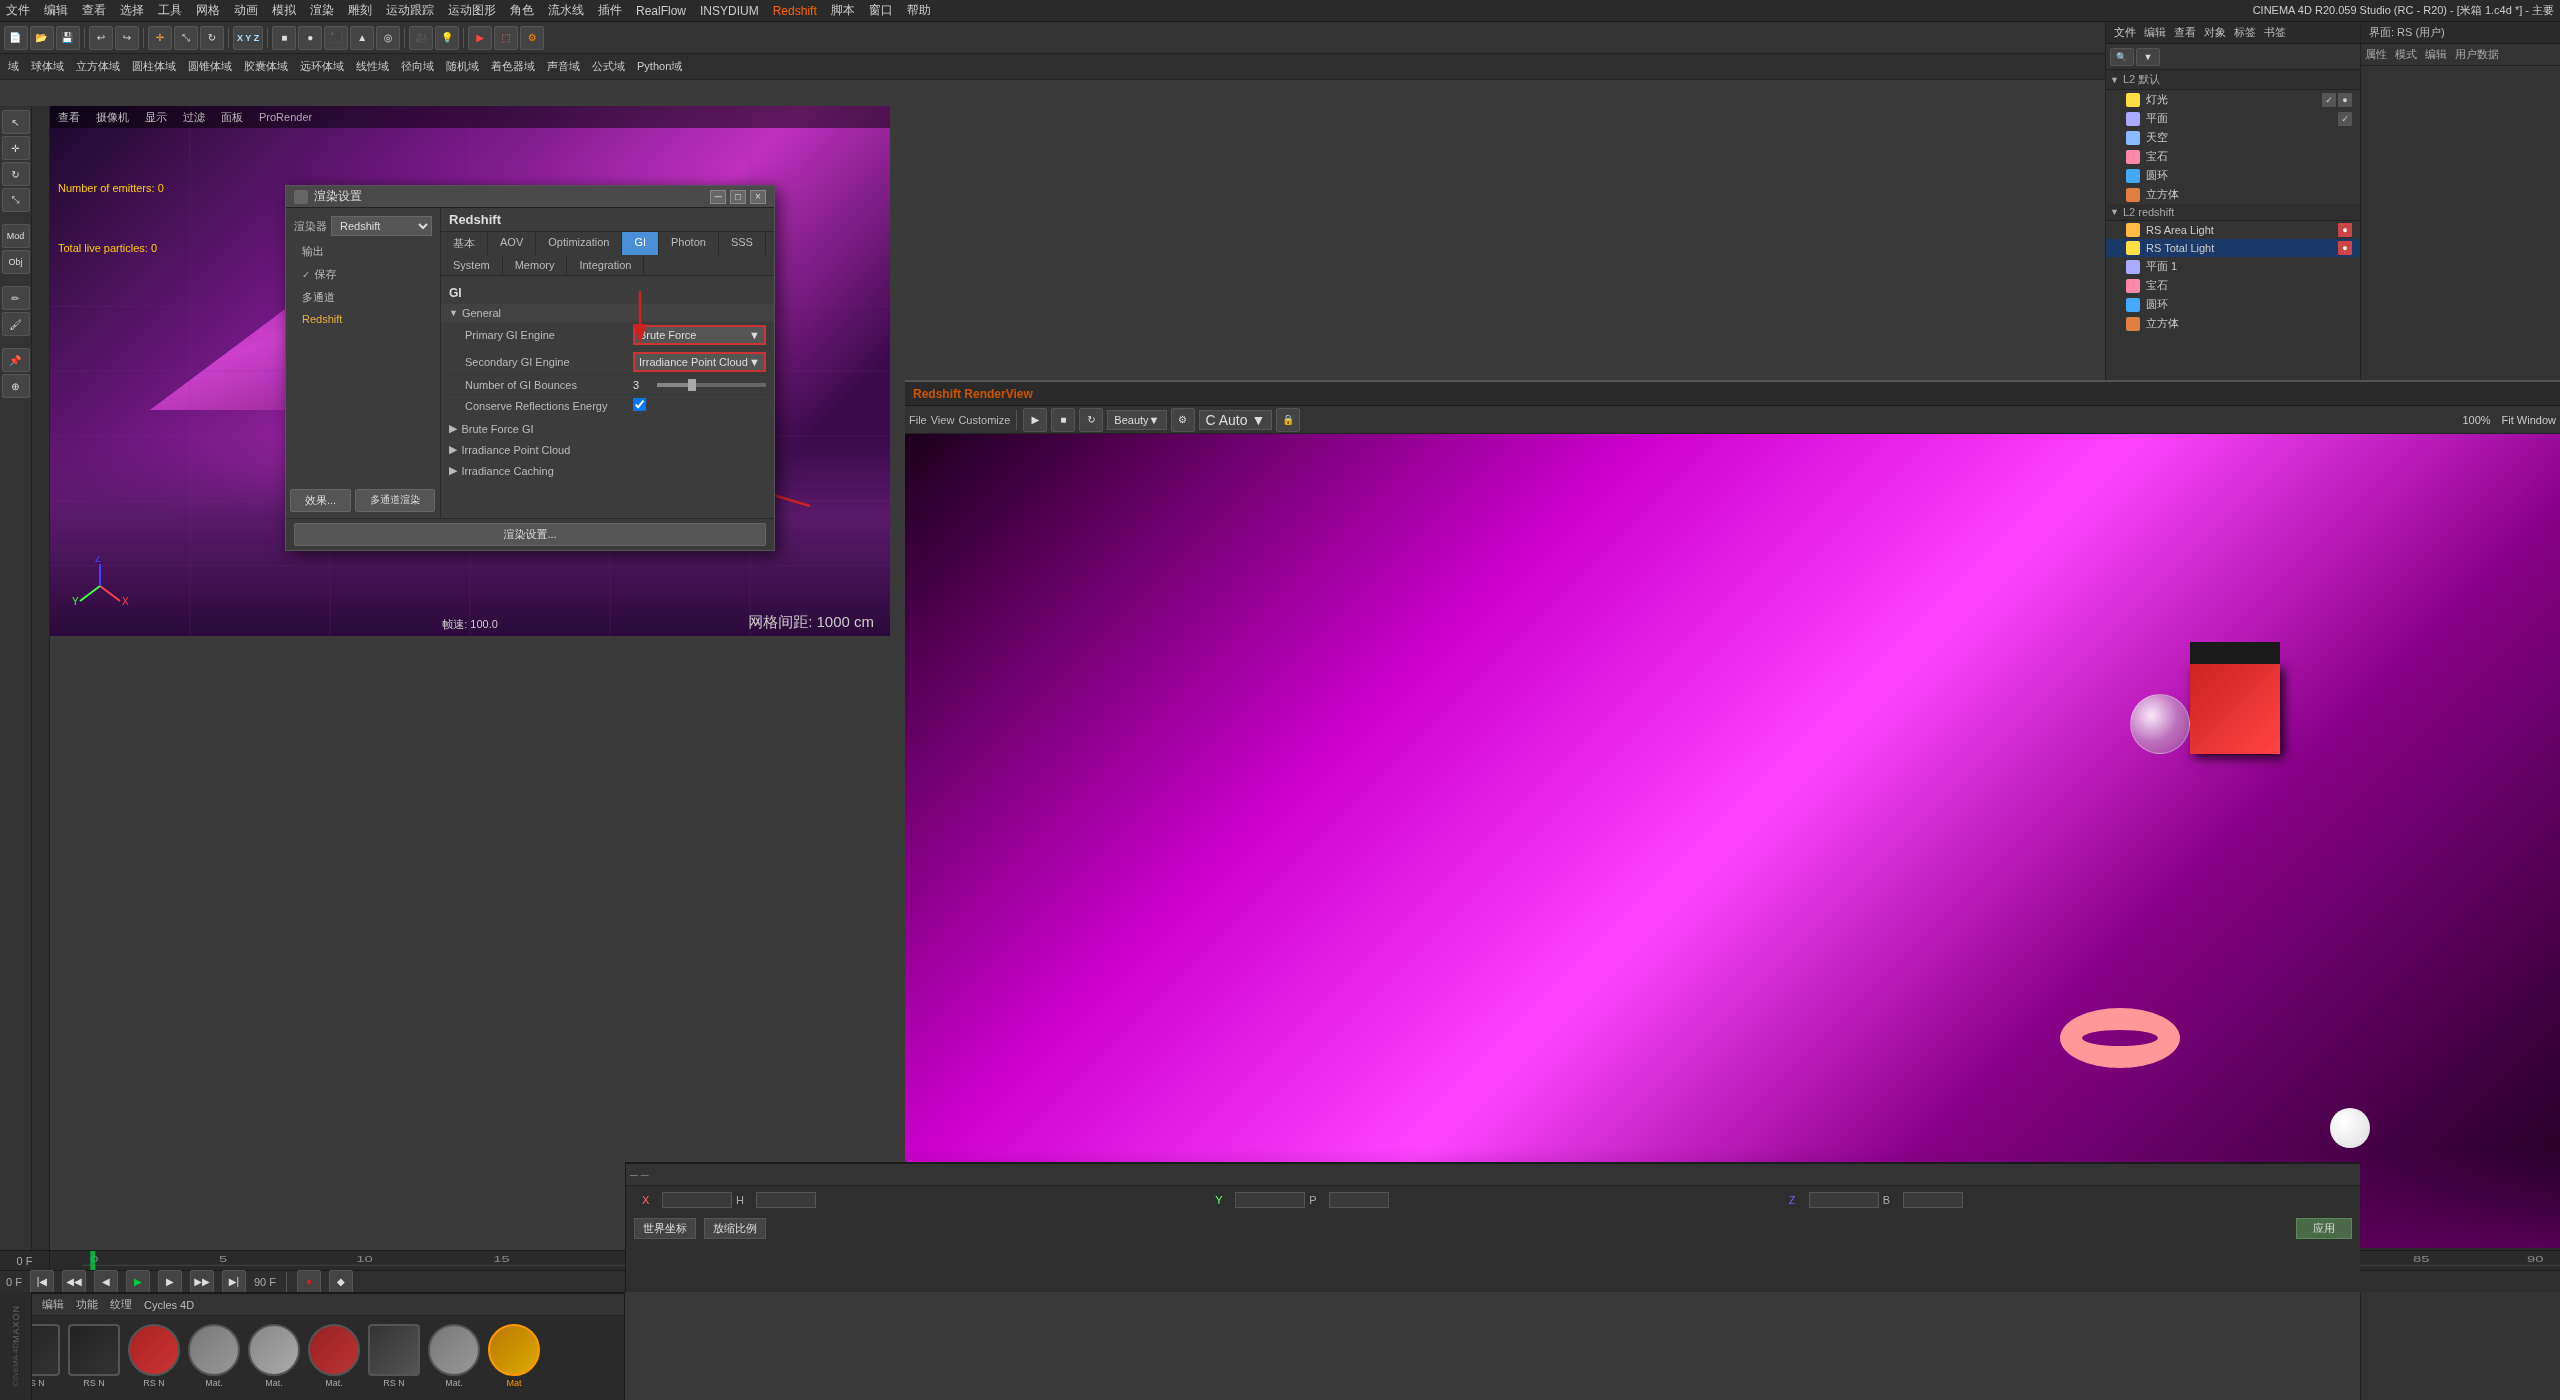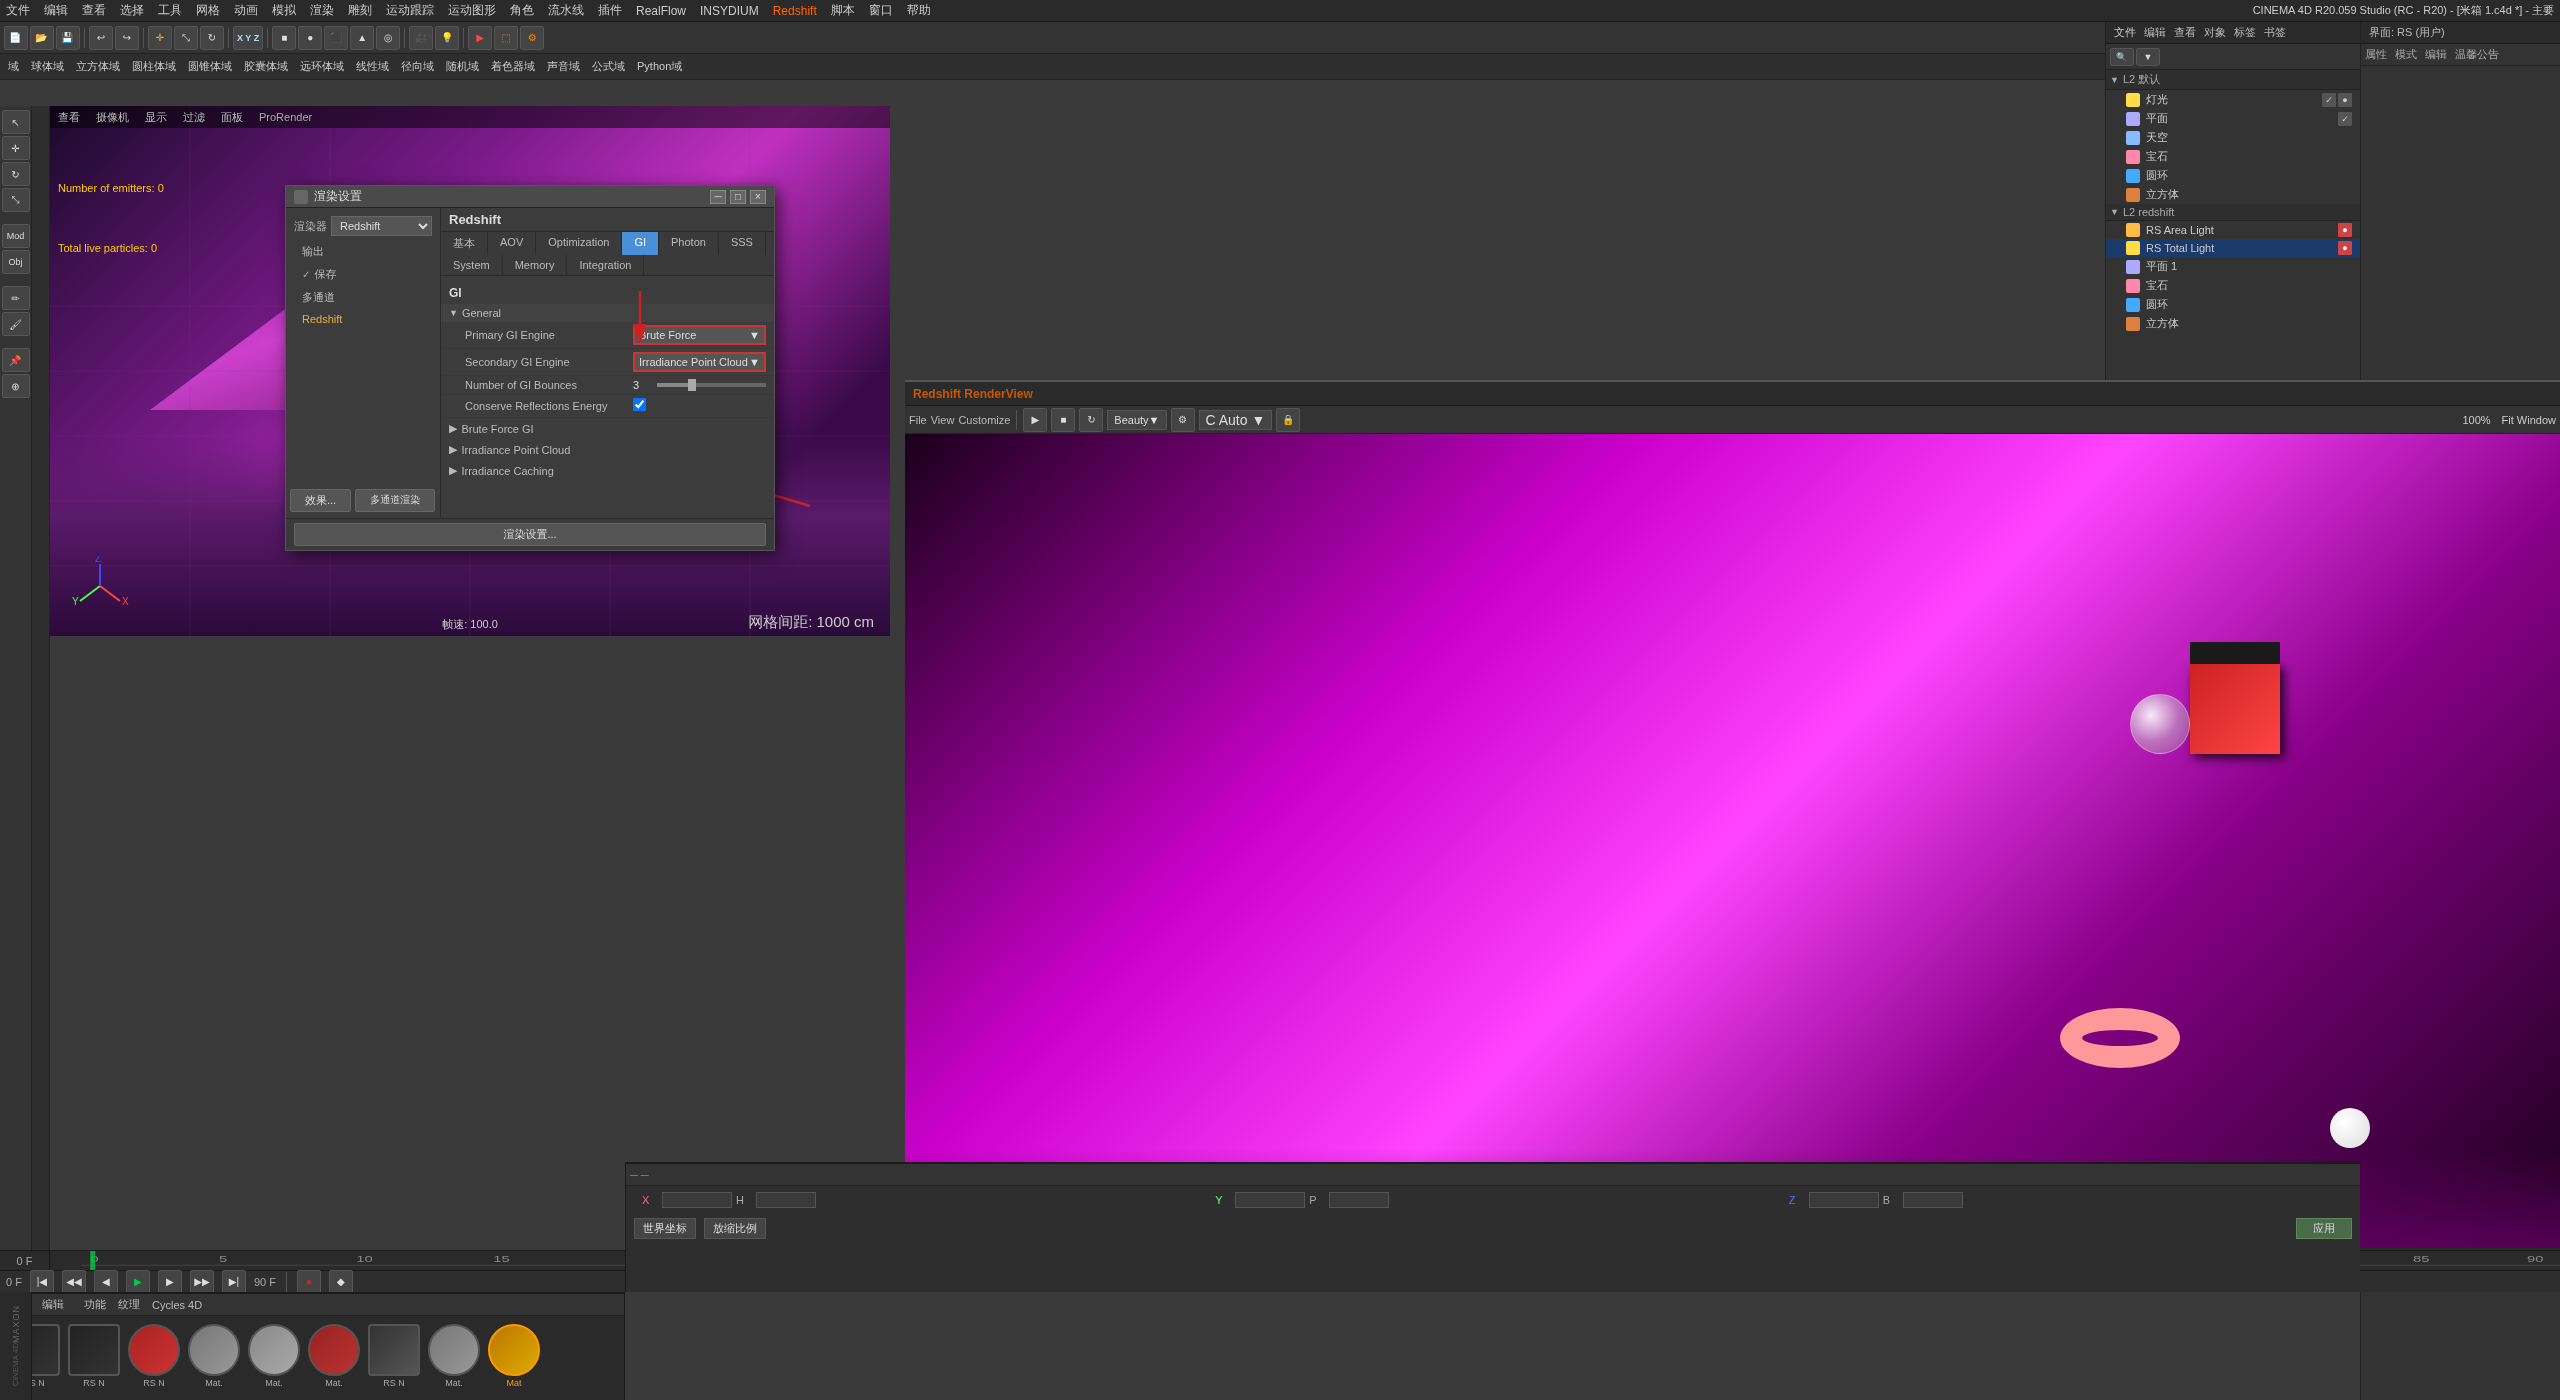--- a/index.html
+++ b/index.html
@@ -1088,21 +1088,21 @@
 </div>
 
 <div class="right-panel">
   <div class="right-panel-header">
     <span>界面: RS (用户)</span>
   </div>
   <div style="height:22px;background:#333;display:flex;align-items:center;padding:0 4px;gap:8px;border-bottom:1px solid #222;">
     <span style="font-size:11px;cursor:pointer;color:#aaa;">属性</span>
     <span style="font-size:11px;cursor:pointer;color:#aaa;">模式</span>
     <span style="font-size:11px;cursor:pointer;color:#aaa;">编辑</span>
-    <span style="font-size:11px;cursor:pointer;color:#aaa;">温馨公告</span>
+    <span style="font-size:11px;cursor:pointer;color:#aaa;">用户数据</span>
   </div>
 </div>
 
 <div class="rs-render-panel">
   <div class="rs-render-header">
     <span>Redshift RenderView</span>
   </div>
   <div class="rs-render-toolbar">
     <span style="cursor:pointer;">File</span>
     <span style="cursor:pointer;">View</span>
@@ -1191,21 +1191,21 @@
   <span style="font-size:11px;color:#aaa;">90 F</span>
   <div class="tb-sep"></div>
   <div class="tb-btn" style="color:#cc2222;">●</div>
   <div class="tb-btn">◆</div>
 </div>
 
 <div class="material-bar">
   <div class="material-bar-header">
     <span style="cursor:pointer;">创建</span>
     <span style="cursor:pointer;">编辑</span>
-    <span style="cursor:pointer;margin-left:8px;">功能</span>
+    <span style="cursor:pointer;">功能</span>
     <span style="cursor:pointer;">纹理</span>
     <span style="cursor:pointer;">Cycles 4D</span>
   </div>
   <div class="material-swatches">
     <div style="position:relative;display:flex;flex-direction:column;align-items:center;gap:2px;">
       <div class="swatch" style="background:linear-gradient(135deg,#222,#333);width:52px;height:52px;border-radius:4px;"></div>
       <span style="font-size:9px;color:#aaa;">RS N</span>
     </div>
     <div style="position:relative;display:flex;flex-direction:column;align-items:center;gap:2px;">
       <div class="swatch" style="background:linear-gradient(135deg,#222,#333);width:52px;height:52px;border-radius:4px;"></div>

